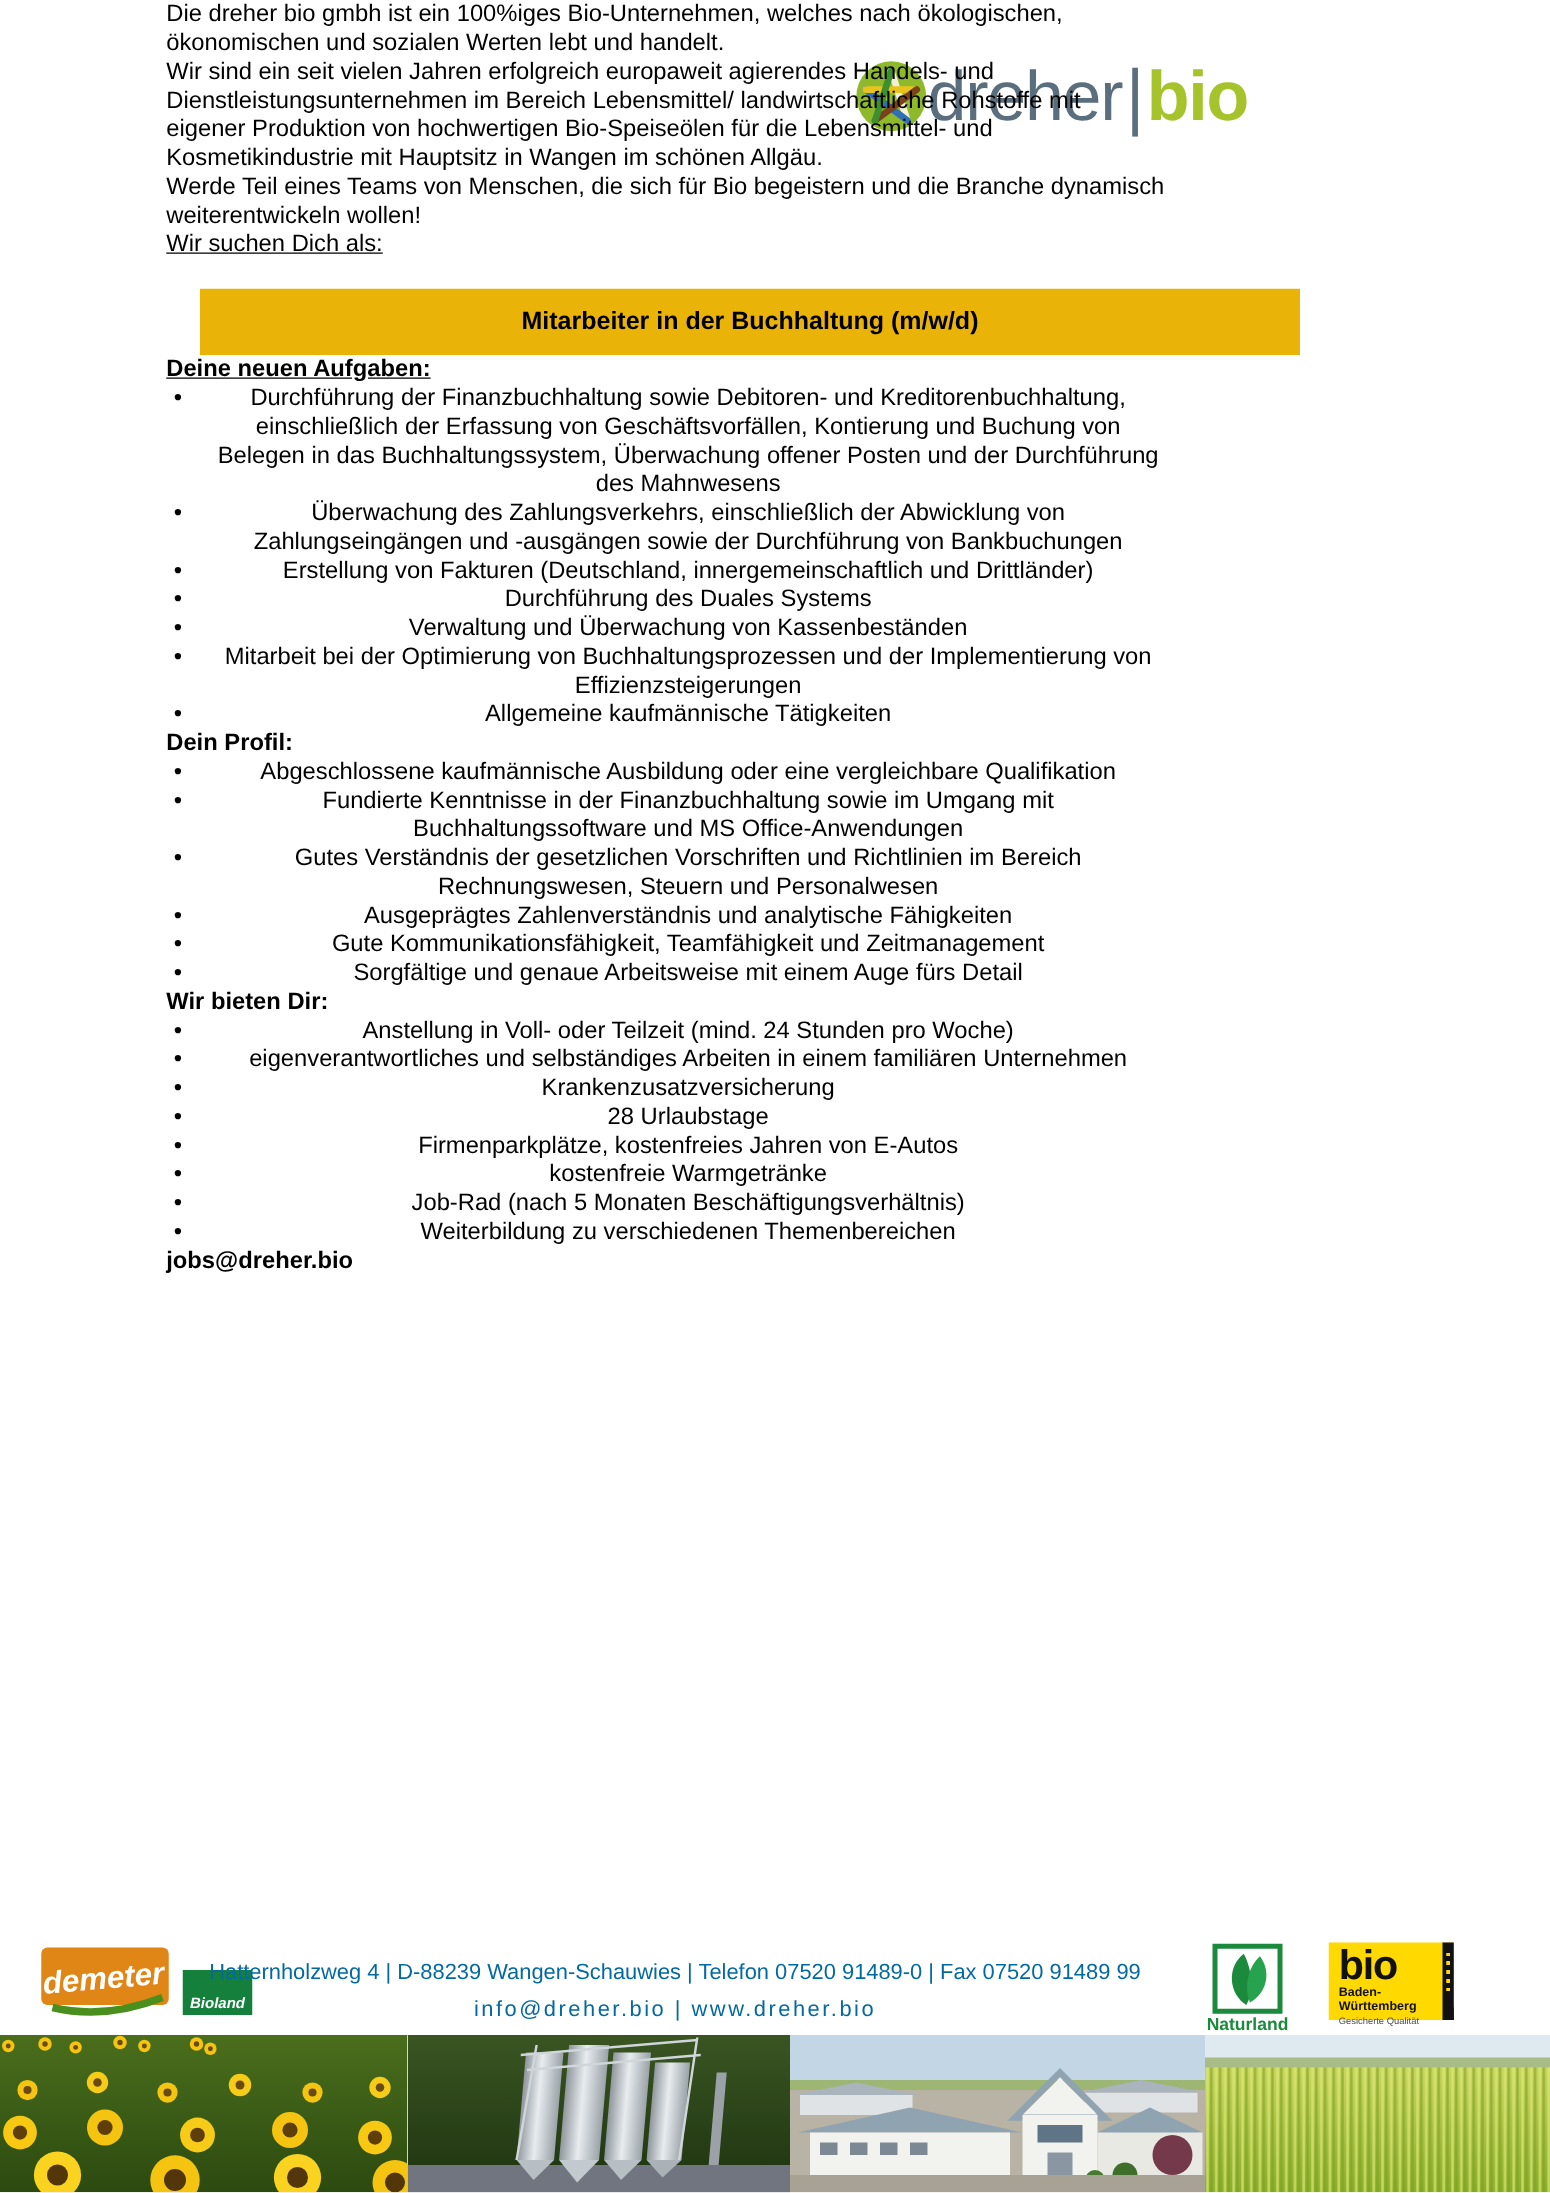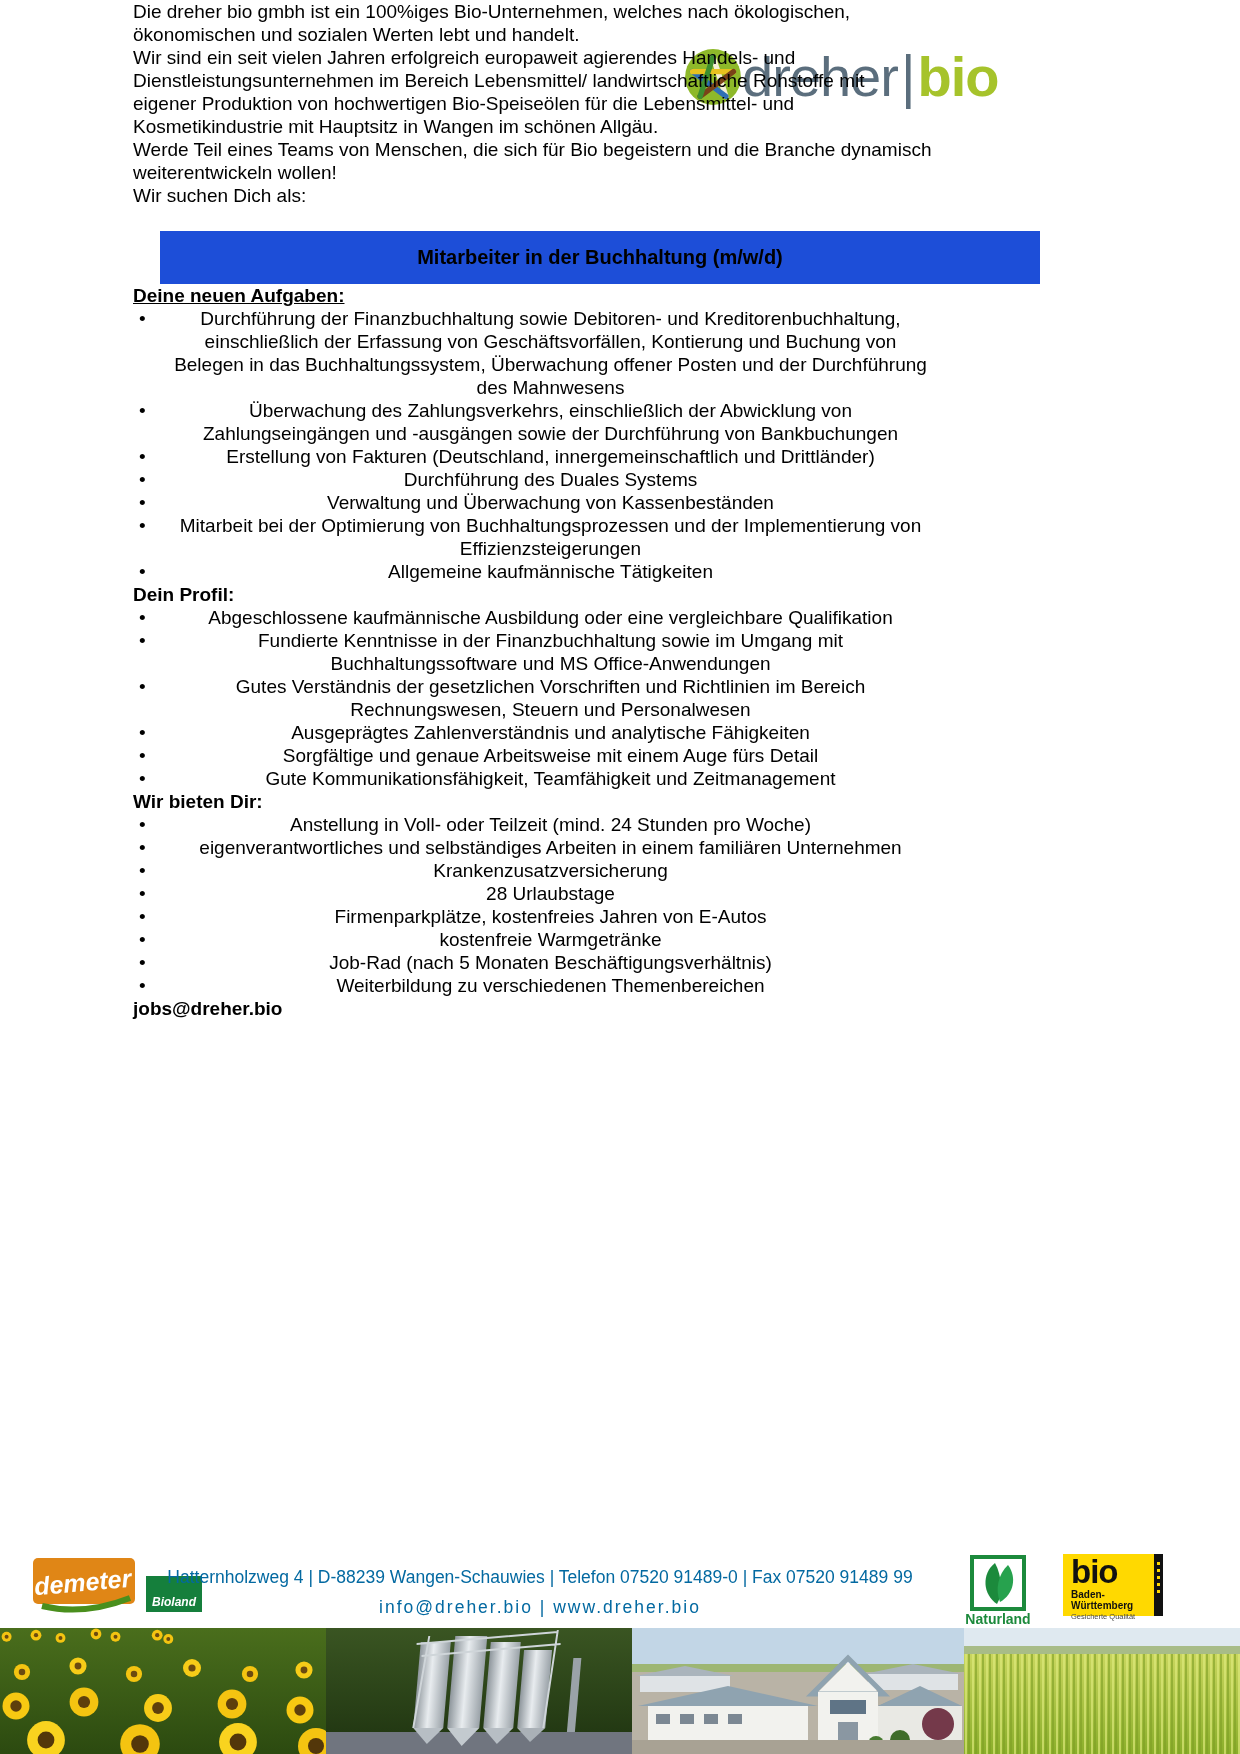--- a/index.html
+++ b/index.html
@@ -13,24 +13,24 @@
   .brand-left{color:#5b6e7d;font-weight:400;}
   .brand-sep{color:#5b6e7d;font-weight:300;margin:0 3px;transform:scaleY(1.05);}
   .brand-right{color:#a6c32b;font-weight:700;}
 
   
   .content{position:absolute;top:0;left:133px;width:800px;font-size:19px;line-height:23px;}
   .content p{margin:0;}
   .p1{margin-top:140px;}
   .p2{margin-top:37px;}
   .p3{margin-top:33px;}
-  .p4{margin-top:24px;}
+  .p4{margin-top:24px;text-decoration:underline;}
 
   .job-banner{margin-top:24px;margin-left:27px;width:880px;height:53px;
-              background:#1d4ed8;display:flex;align-items:center;justify-content:center;}
+              background:#eab308;display:flex;align-items:center;justify-content:center;}
   .job-banner span{font-size:20px;font-weight:bold;}
 
   h2.sec{font-size:19px;line-height:23px;font-weight:bold;margin:0;}
   .h-tasks{margin-top:34px;text-decoration:underline;}
   .h-profile{margin-top:64px;}
   .h-offer{margin-top:54px;}
 
   ul.blist{list-style:none;margin:0;padding:0 0 0 35px;}
   .m-tasks{margin-top:28px;}
   .m-profile{margin-top:29px;}
@@ -106,22 +106,22 @@
     <li>Mitarbeit bei der Optimierung von Buchhaltungsprozessen und der Implementierung von Effizienzsteigerungen</li>
     <li>Allgemeine kaufmännische Tätigkeiten</li>
   </ul>
 
   <h2 class="sec h-profile">Dein Profil:</h2>
   <ul class="blist m-profile">
     <li>Abgeschlossene kaufmännische Ausbildung oder eine vergleichbare Qualifikation</li>
     <li>Fundierte Kenntnisse in der Finanzbuchhaltung sowie im Umgang mit Buchhaltungssoftware und MS Office-Anwendungen</li>
     <li>Gutes Verständnis der gesetzlichen Vorschriften und Richtlinien im Bereich Rechnungswesen, Steuern und Personalwesen</li>
     <li>Ausgeprägtes Zahlenverständnis und analytische Fähigkeiten</li>
+    <li>Gute Kommunikationsfähigkeit, Teamfähigkeit und Zeitmanagement</li>
     <li>Sorgfältige und genaue Arbeitsweise mit einem Auge fürs Detail</li>
-    <li>Gute Kommunikationsfähigkeit, Teamfähigkeit und Zeitmanagement</li>
   </ul>
 
   <h2 class="sec h-offer">Wir bieten Dir:</h2>
   <ul class="blist m-offer">
     <li>Anstellung in Voll- oder Teilzeit (mind. 24 Stunden pro Woche)</li>
     <li>eigenverantwortliches und selbständiges Arbeiten in einem familiären Unternehmen</li>
     <li>Krankenzusatzversicherung</li>
     <li>28 Urlaubstage</li>
     <li>Firmenparkplätze, kostenfreies Jahren von E-Autos</li>
     <li>kostenfreie Warmgetränke</li>

